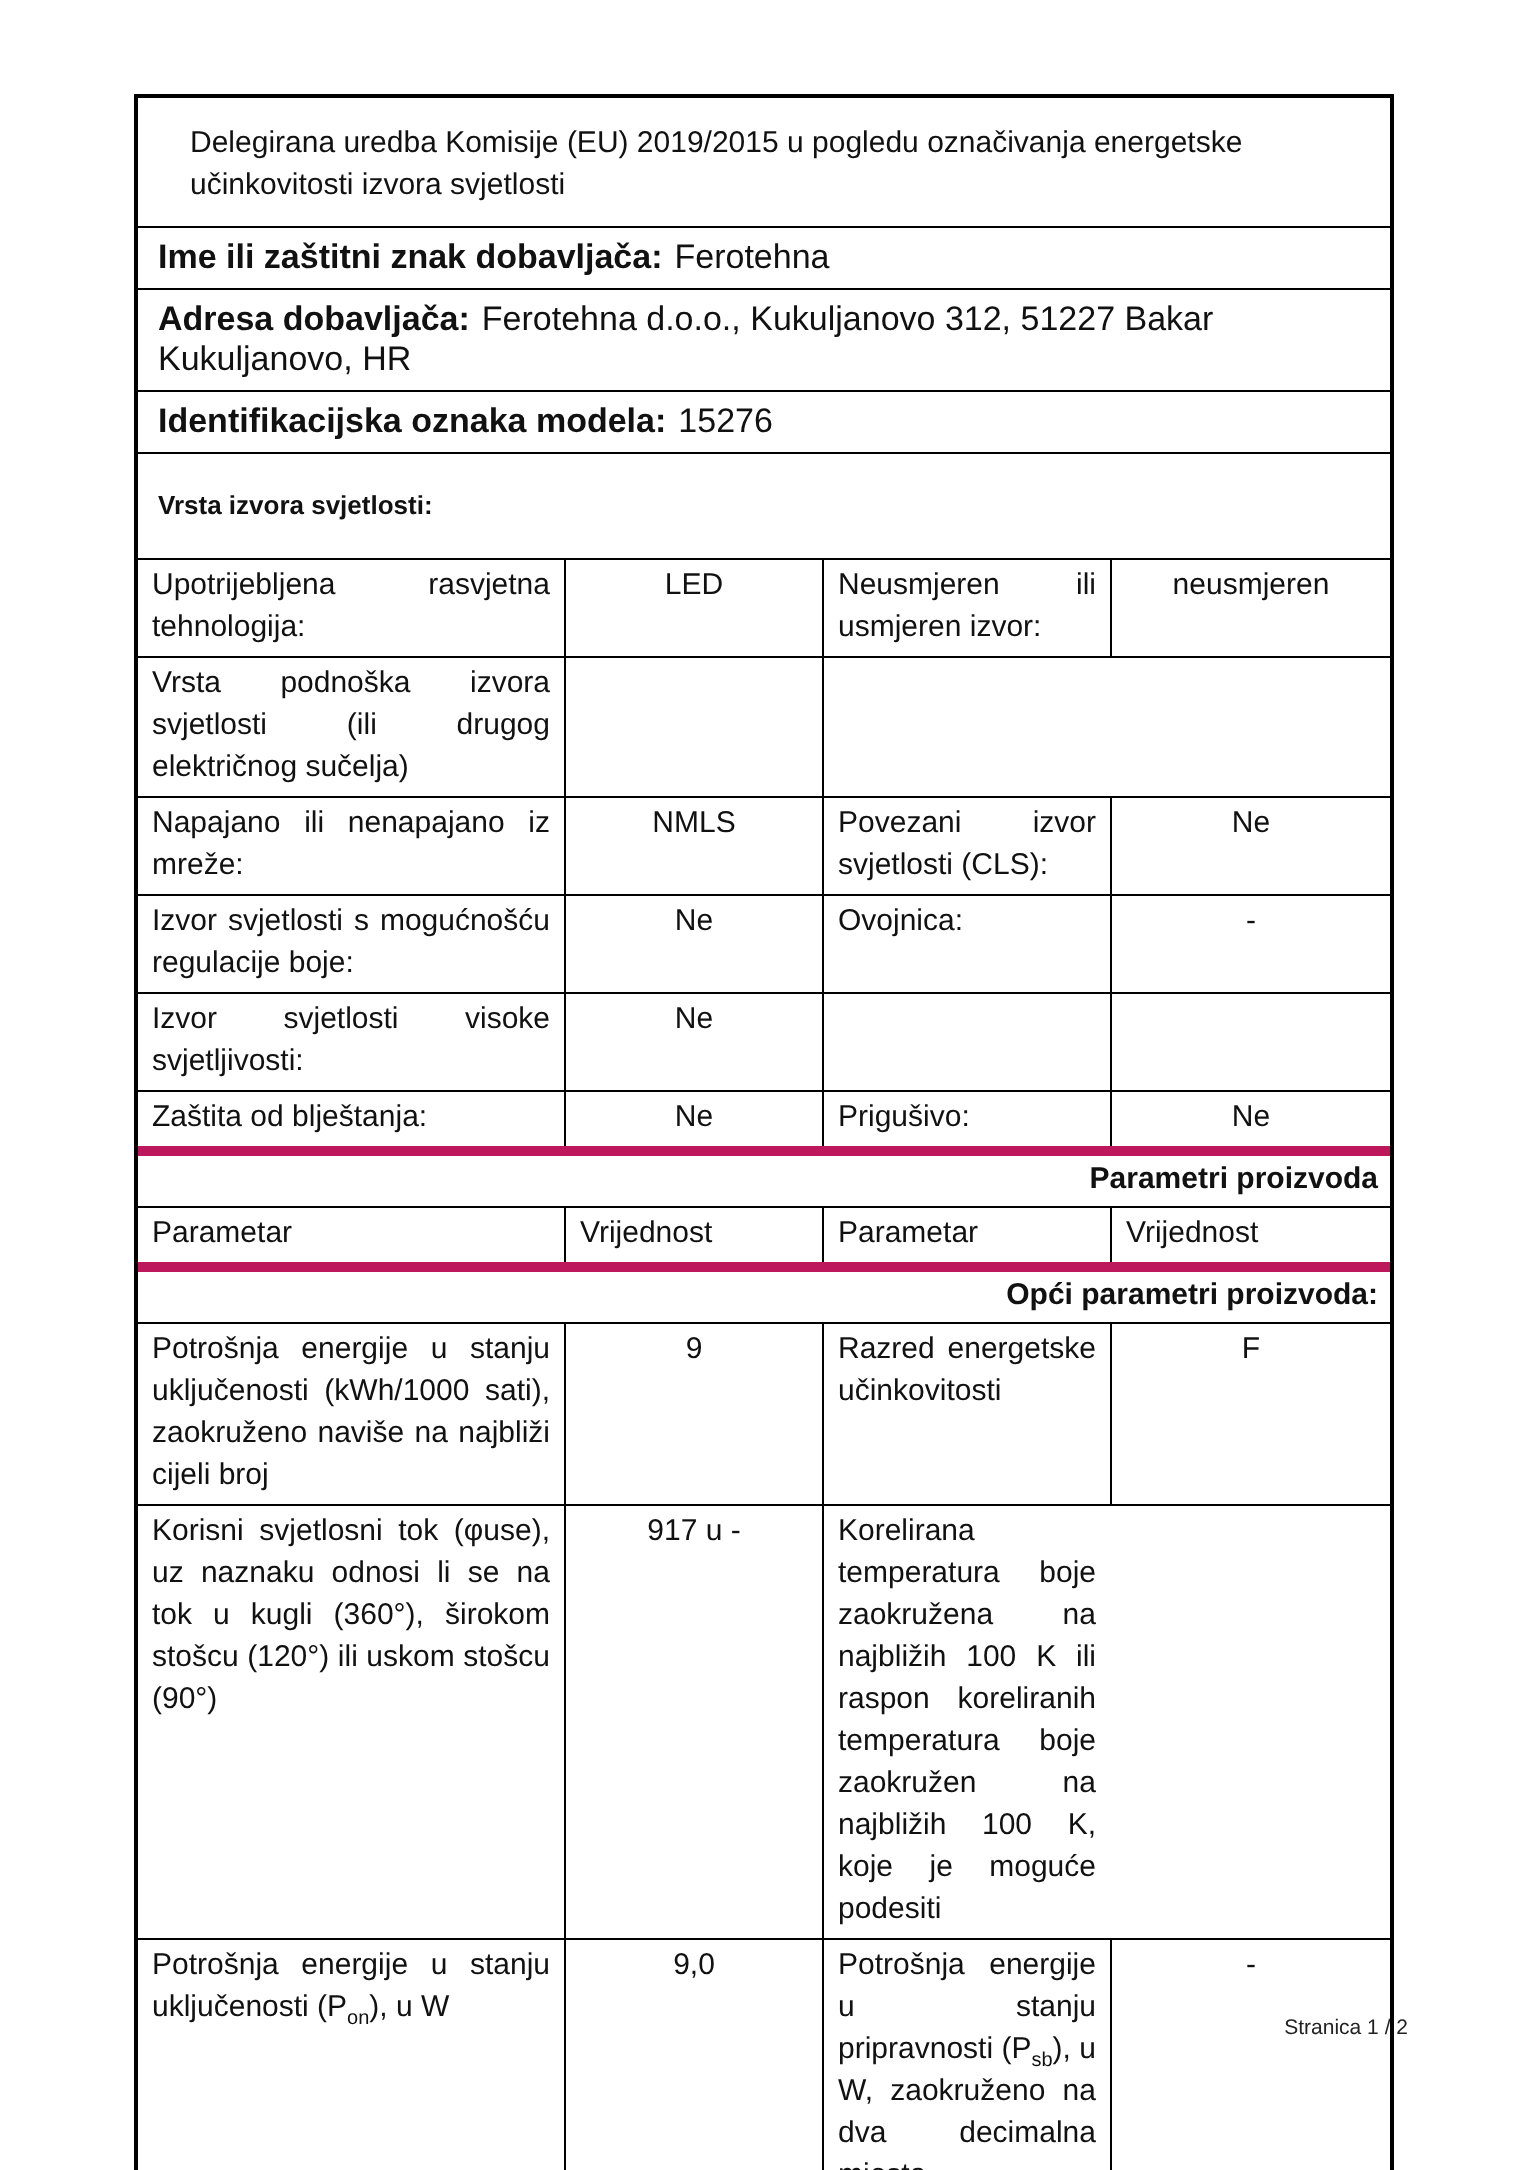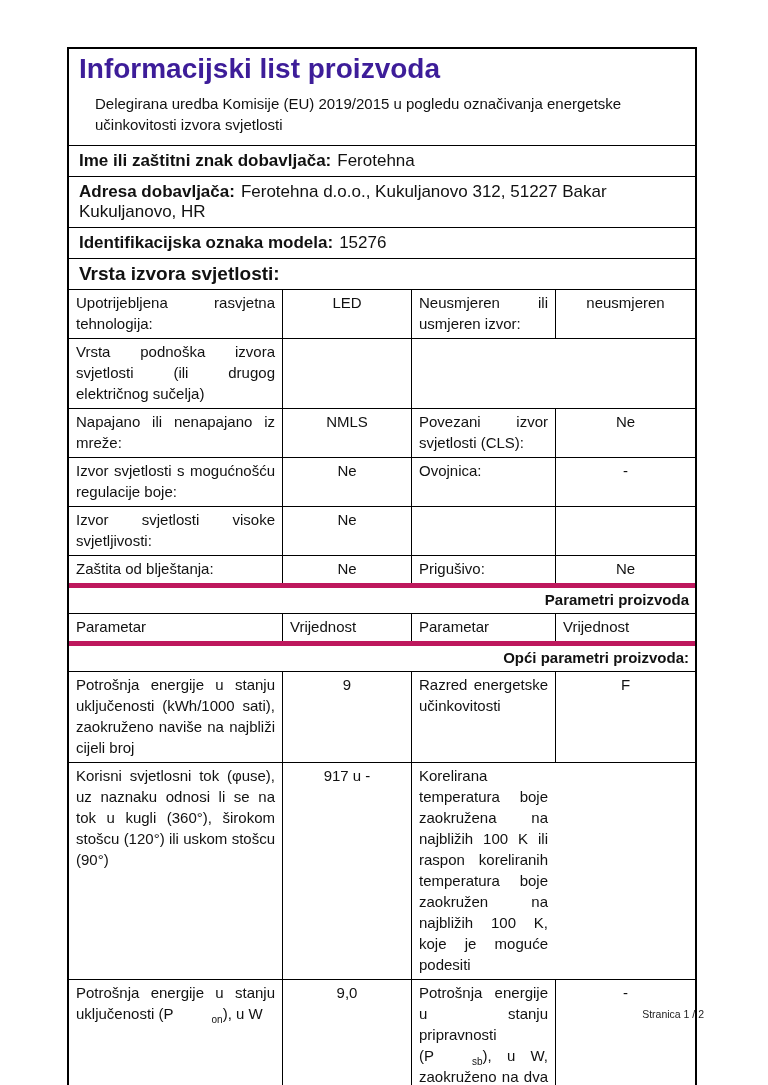--- a/index.html
+++ b/index.html
@@ -40,22 +40,22 @@
   .kv-row {
     border-top: 1px solid #000000;
     padding: 5px 10px;
     font-size: 17px;
     line-height: 20px;
   }
   .kv-label { font-weight: bold; }
   .kv-value { margin-left: 6px; }
   .section-heading {
     border-top: 1px solid #000000;
-    padding: 5px 10px;
-    font-size: 19px;
+    padding: 16px 10px;
+    font-size: 13px;
     font-weight: bold;
     line-height: 20px;
   }
   .grid-row {
     border-top: 1px solid #000000;
     display: grid;
     grid-template-columns: 213px 129px 144px 1fr;
   }
   .cell {
     padding: 2px 7px 4px 7px;
@@ -74,39 +74,37 @@
     text-align: right;
     font-weight: bold;
     font-size: 15px;
     line-height: 20px;
     padding: 2px 6px 3px 1px;
   }
   .header-cell { font-weight: normal; }
   sub {
     font-size: 10px;
     line-height: 0;
-    margin-left: 38px;
   }
   .page-footer {
     position: absolute;
     top: 1008px;
     right: 64px;
     font-size: 10.5px;
     color: #222222;
   }
   .mh2 { min-height: 41px; }
   .mh3 { min-height: 46px; }
 </style>
 </head>
 <body>
 
 <div class="sheet">
 
   <div class="title-block">
-    <h1 class="doc-title">Informacijski list proizvoda</h1>
     <p class="doc-subtitle">Delegirana uredba Komisije (EU) 2019/2015 u pogledu označivanja energetske učinkovitosti izvora svjetlosti</p>
   </div>
 
   <div class="kv-row">
     <span class="kv-label">Ime ili zaštitni znak dobavljača:</span><span class="kv-value">Ferotehna</span>
   </div>
   <div class="kv-row">
     <span class="kv-label">Adresa dobavljača:</span><span class="kv-value">Ferotehna d.o.o., Kukuljanovo 312, 51227 Bakar Kukuljanovo, HR</span>
   </div>
   <div class="kv-row">

